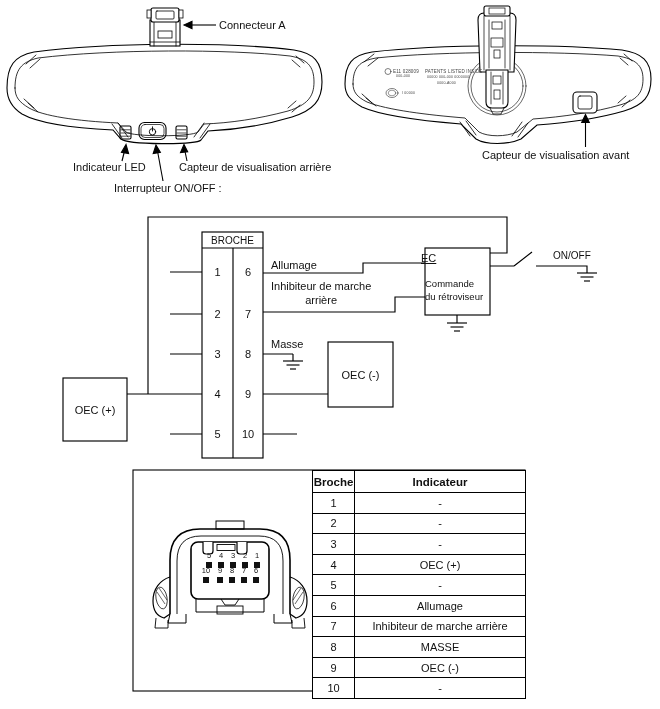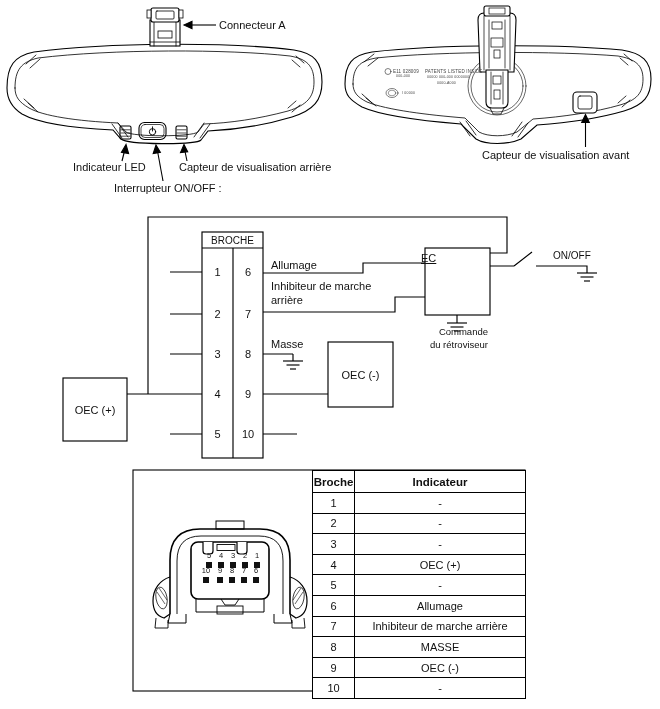--- a/index.html
+++ b/index.html
@@ -1,19 +1,19 @@
 <!DOCTYPE html>
 <html><head>
 <meta charset="utf-8">
 <style>
   html,body{margin:0;padding:0;background:#fff;}
   .stage{position:relative;width:660px;height:709px;background:#fff;overflow:hidden;
          font-family:"Liberation Sans",sans-serif;color:#111;}
   .stage svg{position:absolute;left:0;top:0;}
-  .lbl{position:absolute;font-size:11px;line-height:13px;white-space:nowrap;color:#111;}
+  .lbl{position:absolute;font-size:11px;line-height:13px;white-space:nowrap;color:#111;text-align:center;}
   .multiline{white-space:pre-line;}
   .boxlbl{position:absolute;display:flex;align-items:center;justify-content:center;
           font-size:11px;color:#111;}
   .wpin{position:absolute;text-align:center;font-size:11px;line-height:14px;color:#111;}
   .cpin{position:absolute;text-align:center;font-size:7.5px;line-height:9px;color:#111;}
   .csq{position:absolute;width:6px;height:6px;background:#111;}
   .tiny{position:absolute;color:#444;white-space:nowrap;letter-spacing:.2px;}
   table.pintable{position:absolute;left:312px;top:470px;width:213px;height:221px;
                  border-collapse:collapse;table-layout:fixed;background:#fff;}
   table.pintable th,table.pintable td{border:1px solid #000;padding:0;text-align:center;
@@ -205,21 +205,21 @@
       <span class="wpin" style="left: 233px; top: 387px; width: 30px;">9</span>
       <span class="wpin" style="left: 233px; top: 427px; width: 30px;">10</span>
     </div>
 <div class="lbl" style="left:271px;top:259px;">Allumage</div>
 <div class="lbl multiline" style="left:271px;top:279px;line-height:14px;">Inhibiteur de marche
 arrière</div>
 <div class="lbl" style="left:271px;top:338px;">Masse</div>
 <div class="boxlbl" style="left:63px;top:378px;width:64px;height:63px;">OEC (+)</div>
 <div class="boxlbl" style="left:328px;top:342px;width:65px;height:65px;">OEC (-)</div>
 <div class="lbl" style="left:421px;top:252px;text-decoration:underline;">EC</div>
-<div class="lbl multiline" style="left:425px;top:277px;width:63px;text-align:right;font-size:9.5px;line-height:13px;margin-top:48px;">Commande
+<div class="lbl multiline" style="left:425px;top:277px;width:63px;text-align:left;font-size:9.5px;line-height:13px;">Commande
 du rétroviseur</div>
 <div class="lbl" style="left:540px;top:249px;font-size:10px;margin-left:13px;">ON/OFF</div>
 
 <table class="pintable">
   <colgroup>
         <col class="c-broche">
         <col class="c-desc">
       </colgroup>
   <thead>
     <tr>

